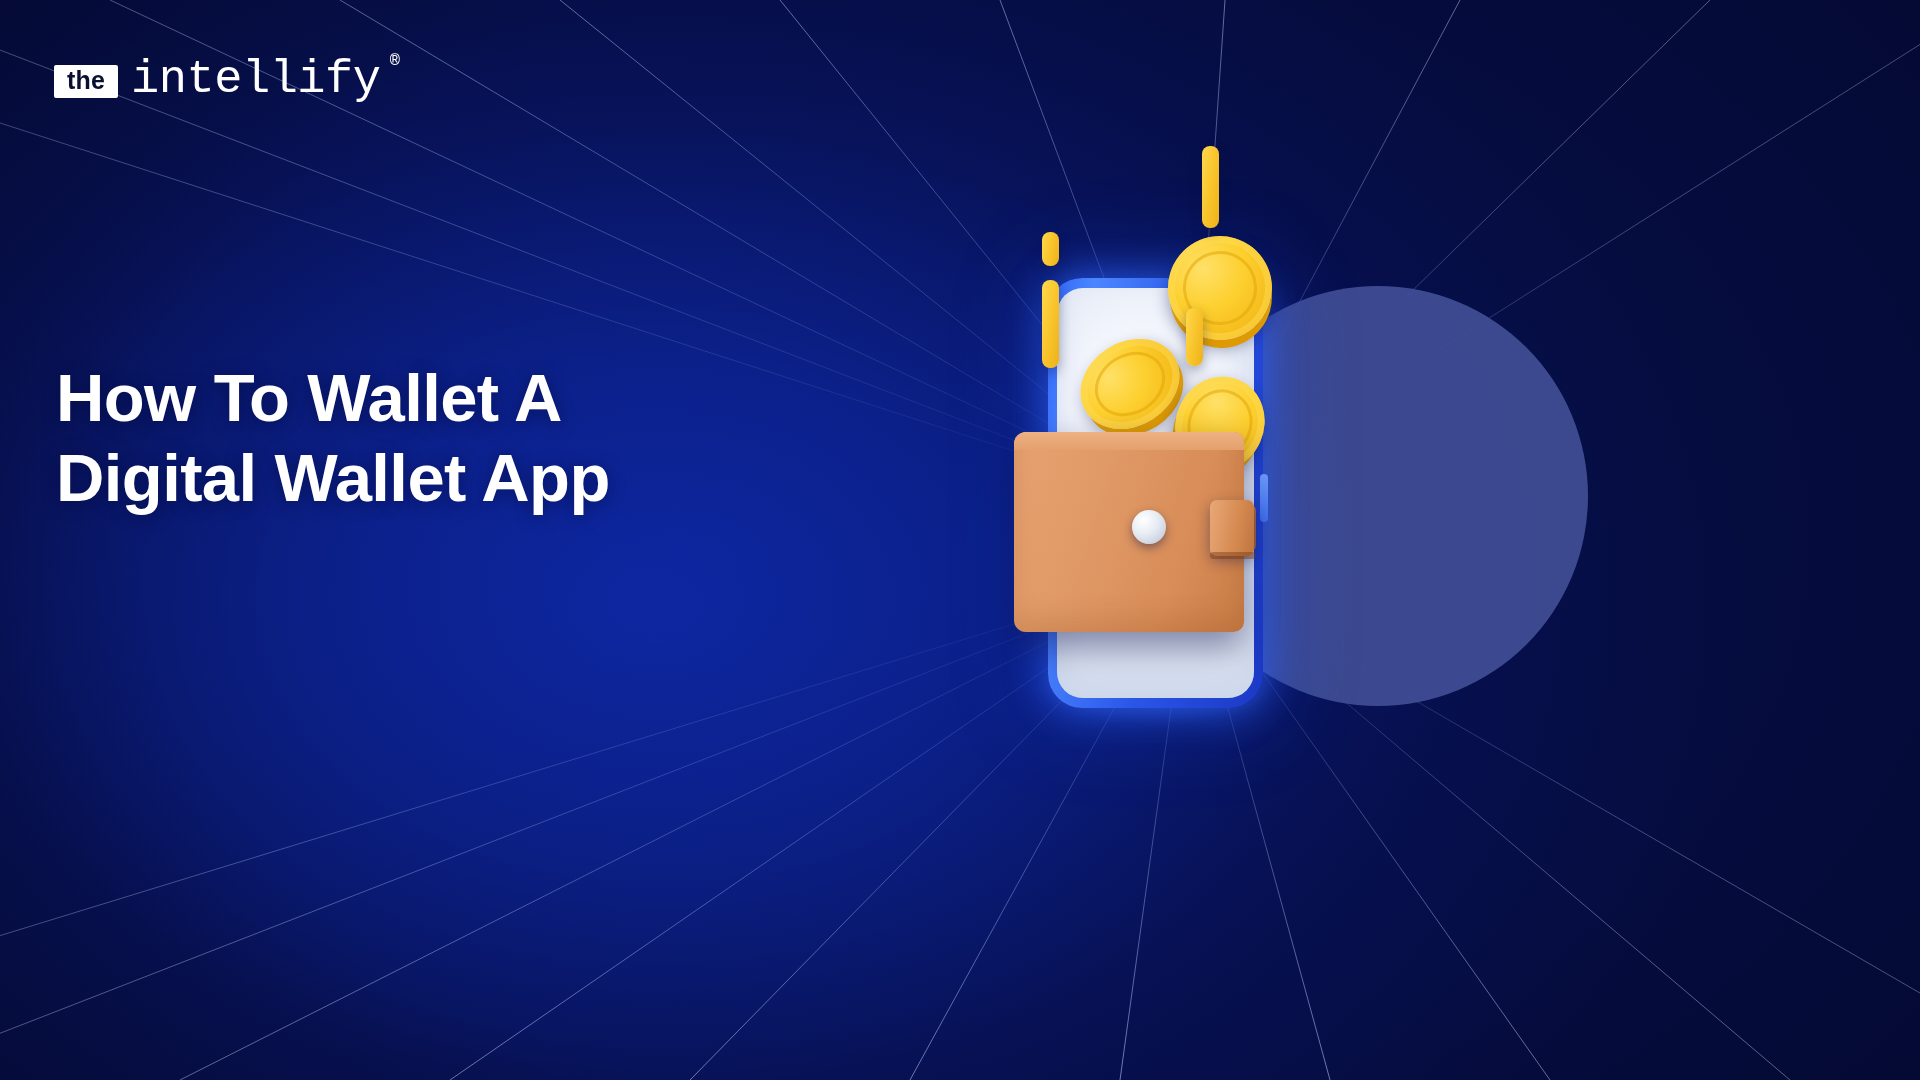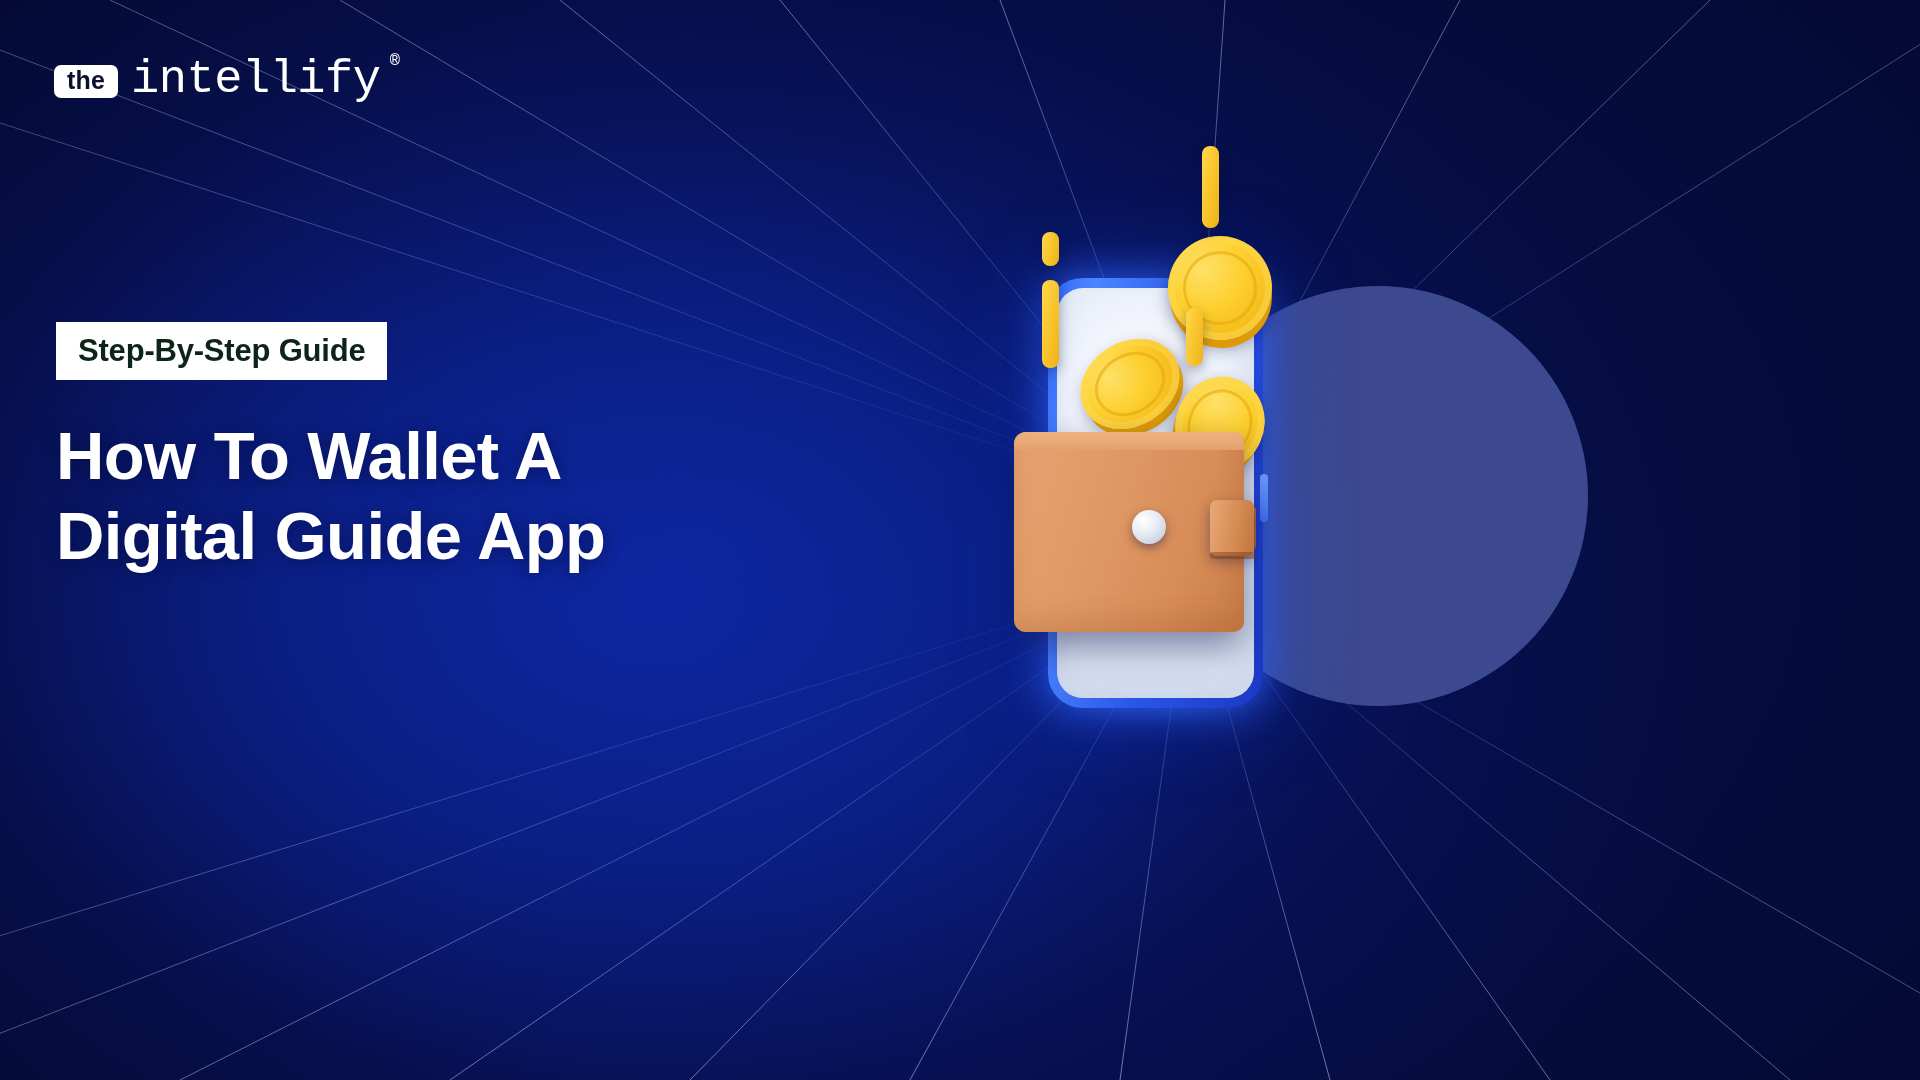--- a/index.html
+++ b/index.html
@@ -33,21 +33,21 @@
 
   
   .logo {
     position:absolute; left:54px; top:52px;
     display:flex; align-items:flex-start; gap:13px;
     height:52px;
   }
   .logo-the {
     background:#ffffff; color:#0b1030;
     font-size:25px; font-weight:700; letter-spacing:.2px;
-    padding:3px 13px 5px; border-radius:7px;
+    padding:3px 13px 5px; border-radius:2px;
     line-height:1; margin-top:13px;
     font-family:"Liberation Sans", sans-serif;
   }
   .logo-name {
     position:relative; color:#ffffff;
     font-size:47px; font-weight:400; line-height:1;
     letter-spacing:-0.5px; margin-top:4px;
     font-family:Liberation Mono, monospace;
   }
   .logo-reg {
@@ -270,24 +270,23 @@
 
   <div class="logo">
     <span class="logo-the">the</span>
     <span class="logo-name">
       <span>intellify</span>
       <sup class="logo-reg">®</sup>
     </span>
   </div>
 
   <div class="copy">
-    <div class="eyebrow">Step-By-Step Guide</div>
     <h1 class="headline">
       <span class="hl-line">How To Wallet A</span>
-      <span class="hl-line">Digital Guide App</span>
+      <span class="hl-line">Digital Wallet App</span>
     </h1>
   </div>
 
   <div class="art">
 
     <div class="disc"></div>
 
     <div class="phone-glow"></div>
 
     <div class="phone">

